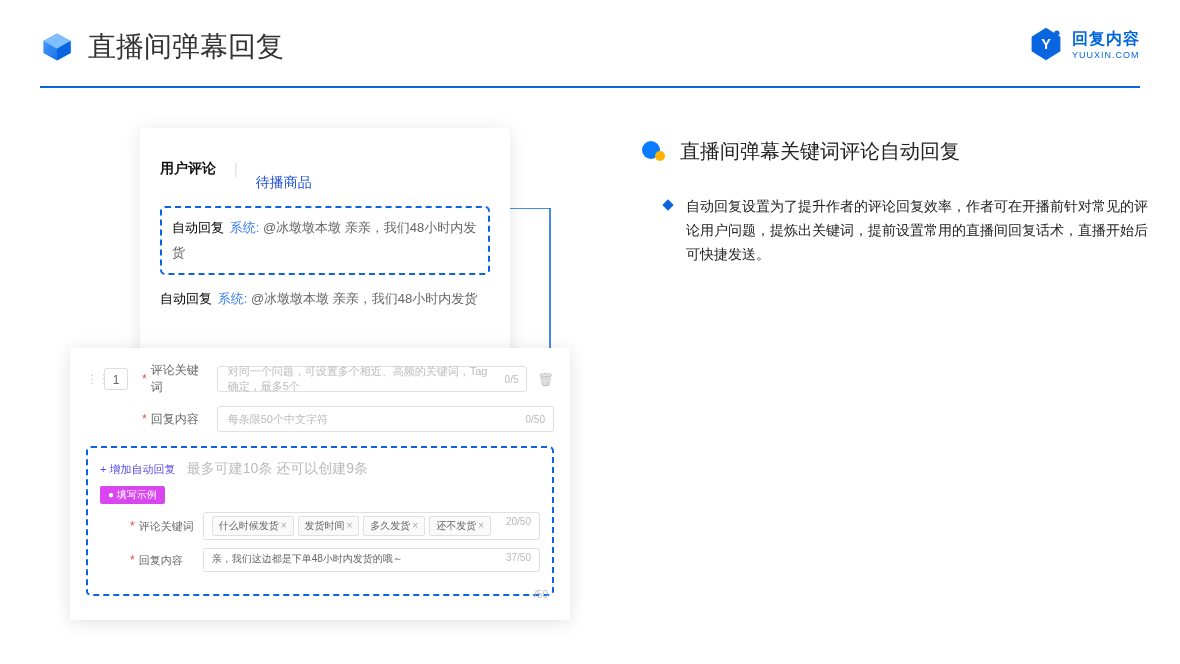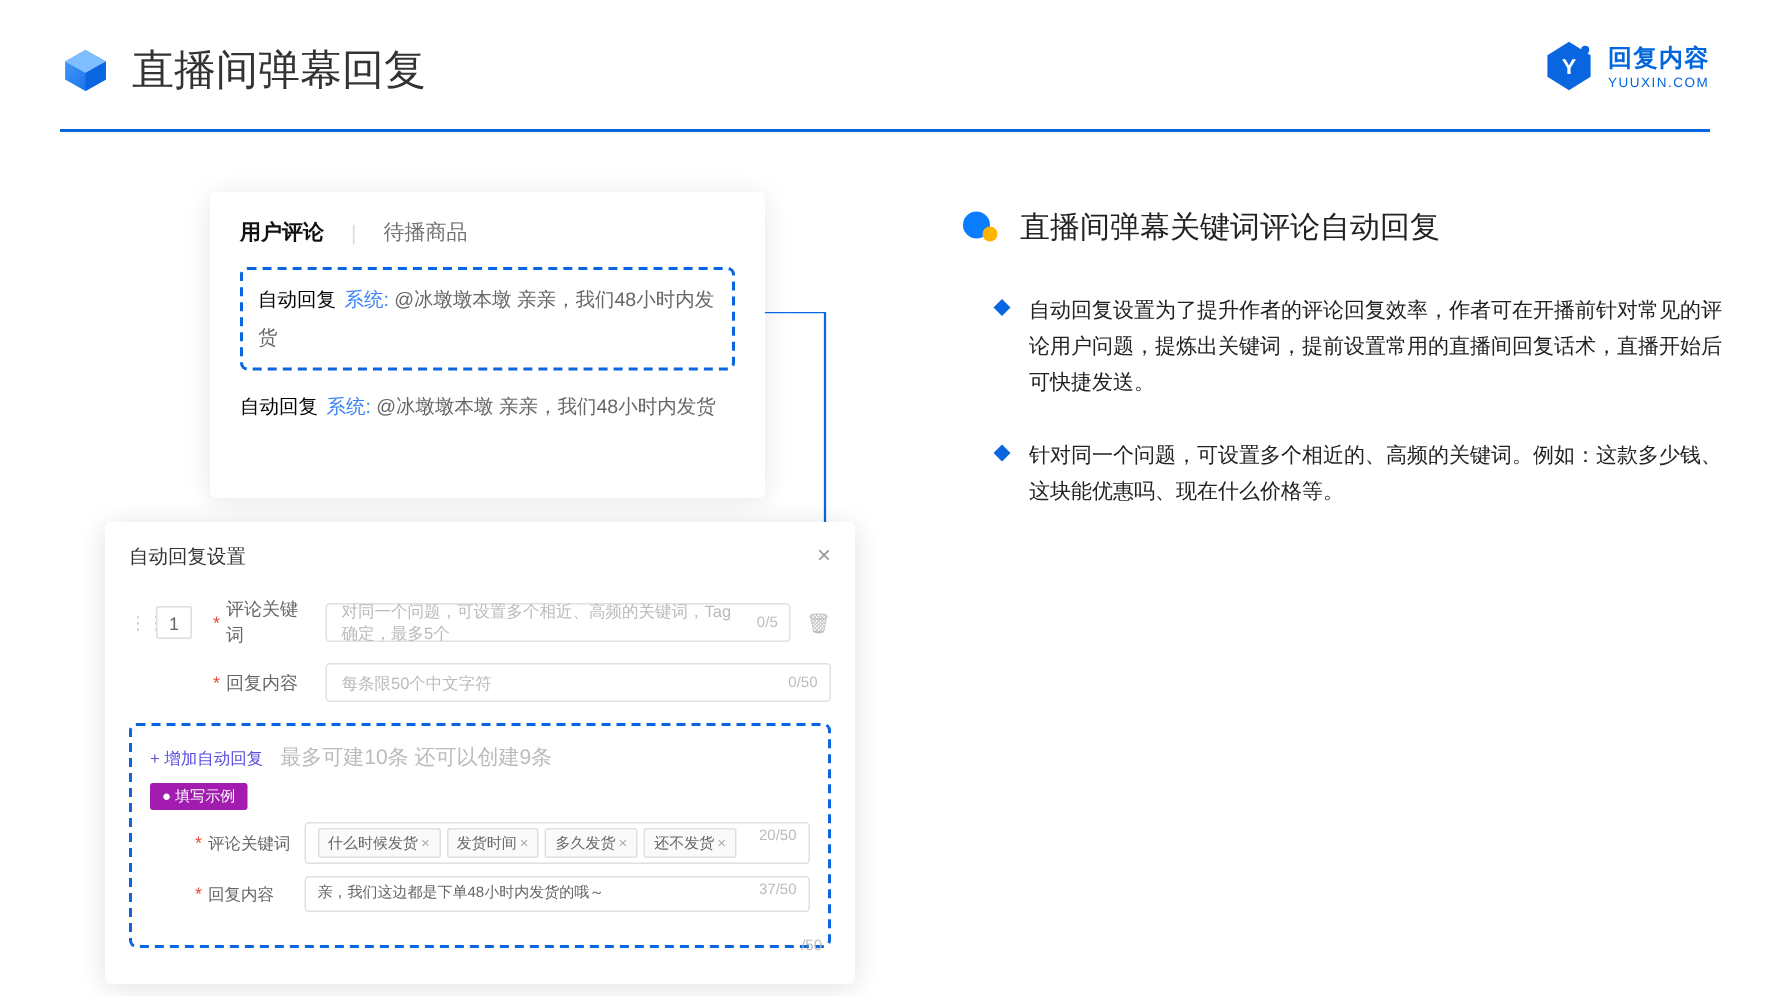--- a/index.html
+++ b/index.html
@@ -84,21 +84,21 @@
   padding: 18px 20px 40px 20px;
 }
 .tabs {
   display: flex;
   align-items: center;
   font-size: 14px;
   margin-bottom: 14px;
 }
 .tab-active { color: #111; font-weight: 700; margin-right: 18px; }
 .tab-sep { color: #ddd; margin-right: 18px; }
-.tab-inactive { color: #737373; }
+.tab-inactive { color: #1d4ed8; margin-top: 28px; }
 .highlight-box {
   border: 2px dashed #0a66e0;
   border-radius: 5px;
   padding: 8px 10px;
   margin-bottom: 12px;
   position: relative;
 }
 .comment-line {
   font-size: 13px;
   line-height: 1.9;
@@ -169,21 +169,21 @@
   padding: 12px 12px 14px 12px;
 }
 .add-link {
   color: #5a4de0;
   font-size: 11px;
   margin-right: 8px;
 }
 .add-hint { color: #bbb; font-size: 14px; margin-top: 40px; }
 .example-badge {
   display: inline-block;
-  background: #a21caf;
+  background: #d946ef;
   color: #fff;
   font-size: 10px;
   padding: 2px 8px;
   border-radius: 2px;
   margin: 8px 0 8px 0;
 }
 .tag-chip {
   display: inline-block;
   border: 1px solid #e0e0e0;
   background: #fafafa;
@@ -313,24 +313,20 @@
         <span class="sys-tag">系统:</span>
         <span>@冰墩墩本墩 亲亲，我们48小时内发货</span>
       </div>
     </div>
 
     <svg class="connector" style="left:430px; top:80px;" width="80" height="380">
       <path d="M0 0 L40 0 L40 340 L0 340" stroke="#0a66e0" stroke-width="1.5" fill="none"></path>
     </svg>
 
     <div class="settings-card">
-      <div class="settings-header">
-        <span>自动回复设置</span>
-        <span class="close-x">×</span>
-      </div>
 
       <div class="form-row">
         <span class="drag-handle">⋮⋮</span>
         <span class="seq-box">1</span>
         <span class="req-mark">*</span>
         <span class="form-label">评论关键词</span>
         <div class="form-input">
           <span>对同一个问题，可设置多个相近、高频的关键词，Tag确定，最多5个</span>
           <span class="input-counter">0/5</span>
         </div>
@@ -388,18 +384,14 @@
         </svg>
       </span>
       <span class="section-title">直播间弹幕关键词评论自动回复</span>
     </div>
 
     <div class="bullet-item">
       <div class="diamond"></div>
       <div class="bullet-text">自动回复设置为了提升作者的评论回复效率，作者可在开播前针对常见的评论用户问题，提炼出关键词，提前设置常用的直播间回复话术，直播开始后可快捷发送。</div>
     </div>
 
-    <div class="bullet-item">
-      <div class="diamond"></div>
-      <div class="bullet-text">针对同一个问题，可设置多个相近的、高频的关键词。例如：这款多少钱、这块能优惠吗、现在什么价格等。</div>
-    </div>
   </div>
 </div>
 
 </body></html>

